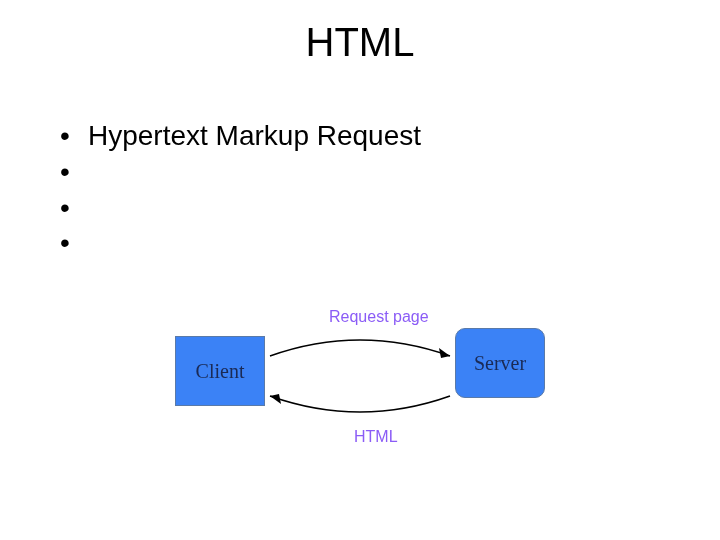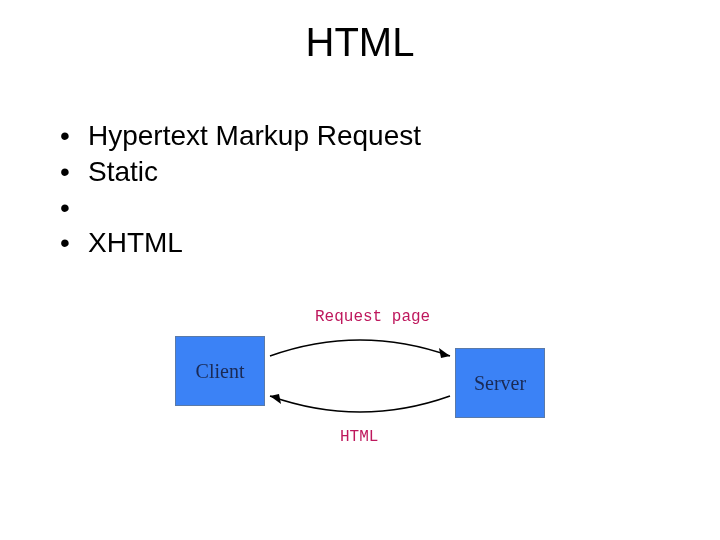--- a/index.html
+++ b/index.html
@@ -56,27 +56,28 @@
     border: 1px solid #5a7aa8;
     box-sizing: border-box;
     display: flex;
     align-items: center;
     justify-content: center;
     font-family: "Times New Roman", Times, serif;
     font-size: 20px;
     color: #1a2a55;
   }
   .box.client { left: 0; top: 36px; }
-  .box.server { left: 280px; top: 48px; }
+  .box.server { left: 280px; top: 28px; border-radius: 10px; }
   .label {
     position: absolute;
-    font-family: Liberation Mono, monospace;
+    font-family: Liberation Sans, sans-serif;
     font-size: 16px;
-    color: #be185d;
+    color: #8b5cf6;
     white-space: nowrap;
+    margin-left: 14px;
   }
   .label.top { left: 140px; top: 8px; }
   .label.bottom { left: 165px; top: 128px; }
   .arrows {
     position: absolute;
     left: 90px;
     top: 36px;
     width: 190px;
     height: 80px;
   }
@@ -88,28 +89,26 @@
 
   <div class="title">HTML</div>
 
   <div class="bullets">
     <div class="row">
       <span class="dot">•</span>
       <span>Hypertext Markup Request</span>
     </div>
     <div class="row">
       <span class="dot">•</span>
-      <span>Static</span>
     </div>
     <div class="row">
       <span class="dot">•</span>
     </div>
     <div class="row">
       <span class="dot">•</span>
-      <span>XHTML</span>
     </div>
   </div>
 
   <div class="diagram">
     <div class="label top">Request page</div>
 
     <div class="box client">
       <span>Client</span>
     </div>
 

